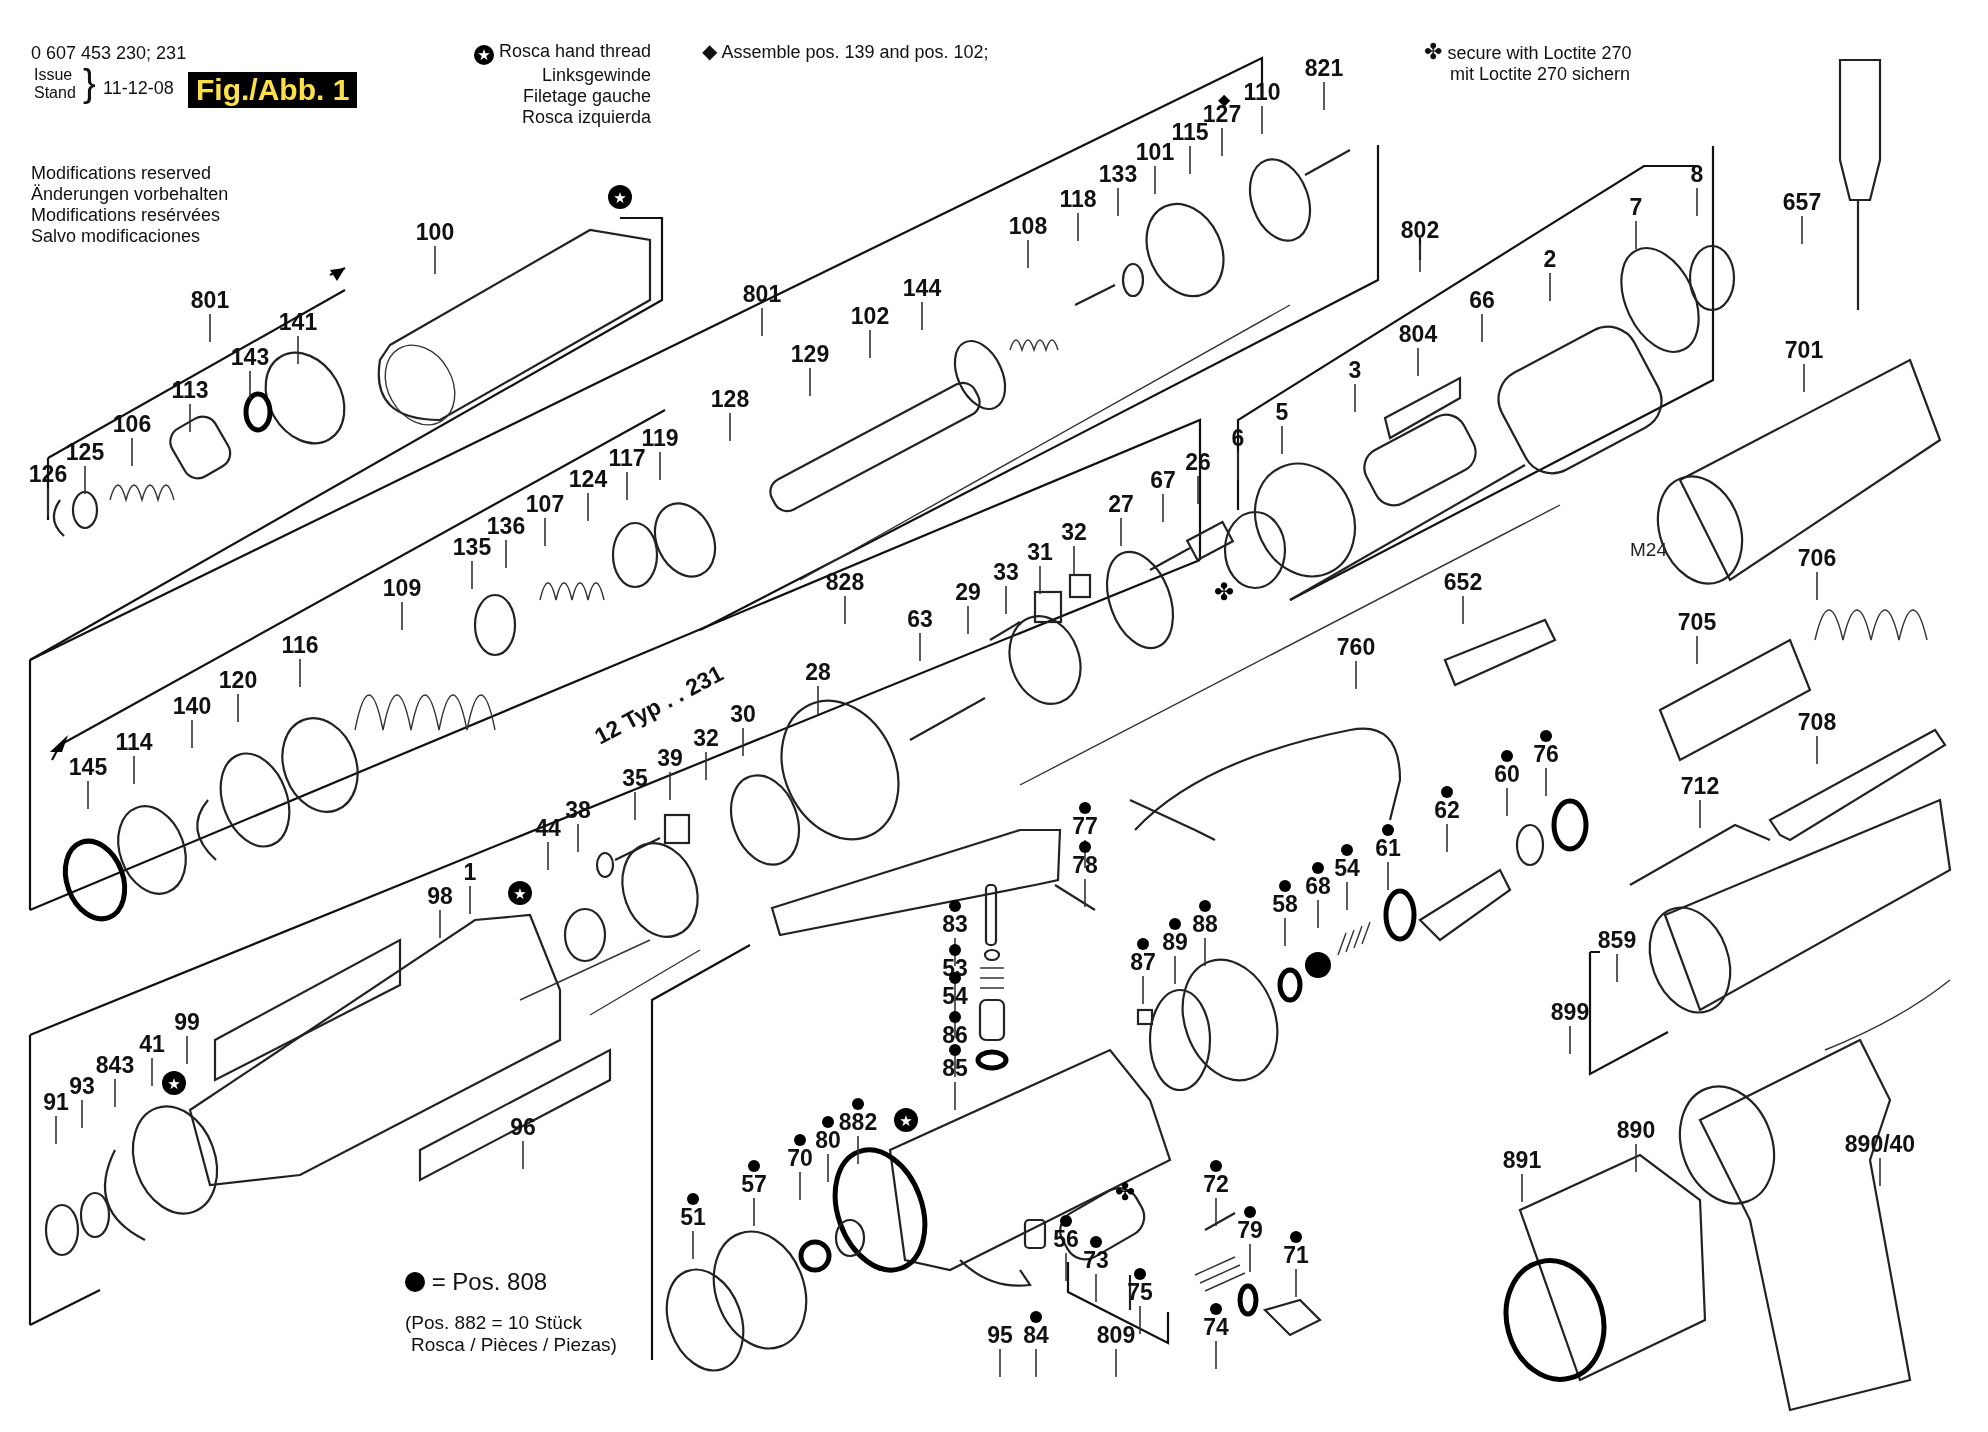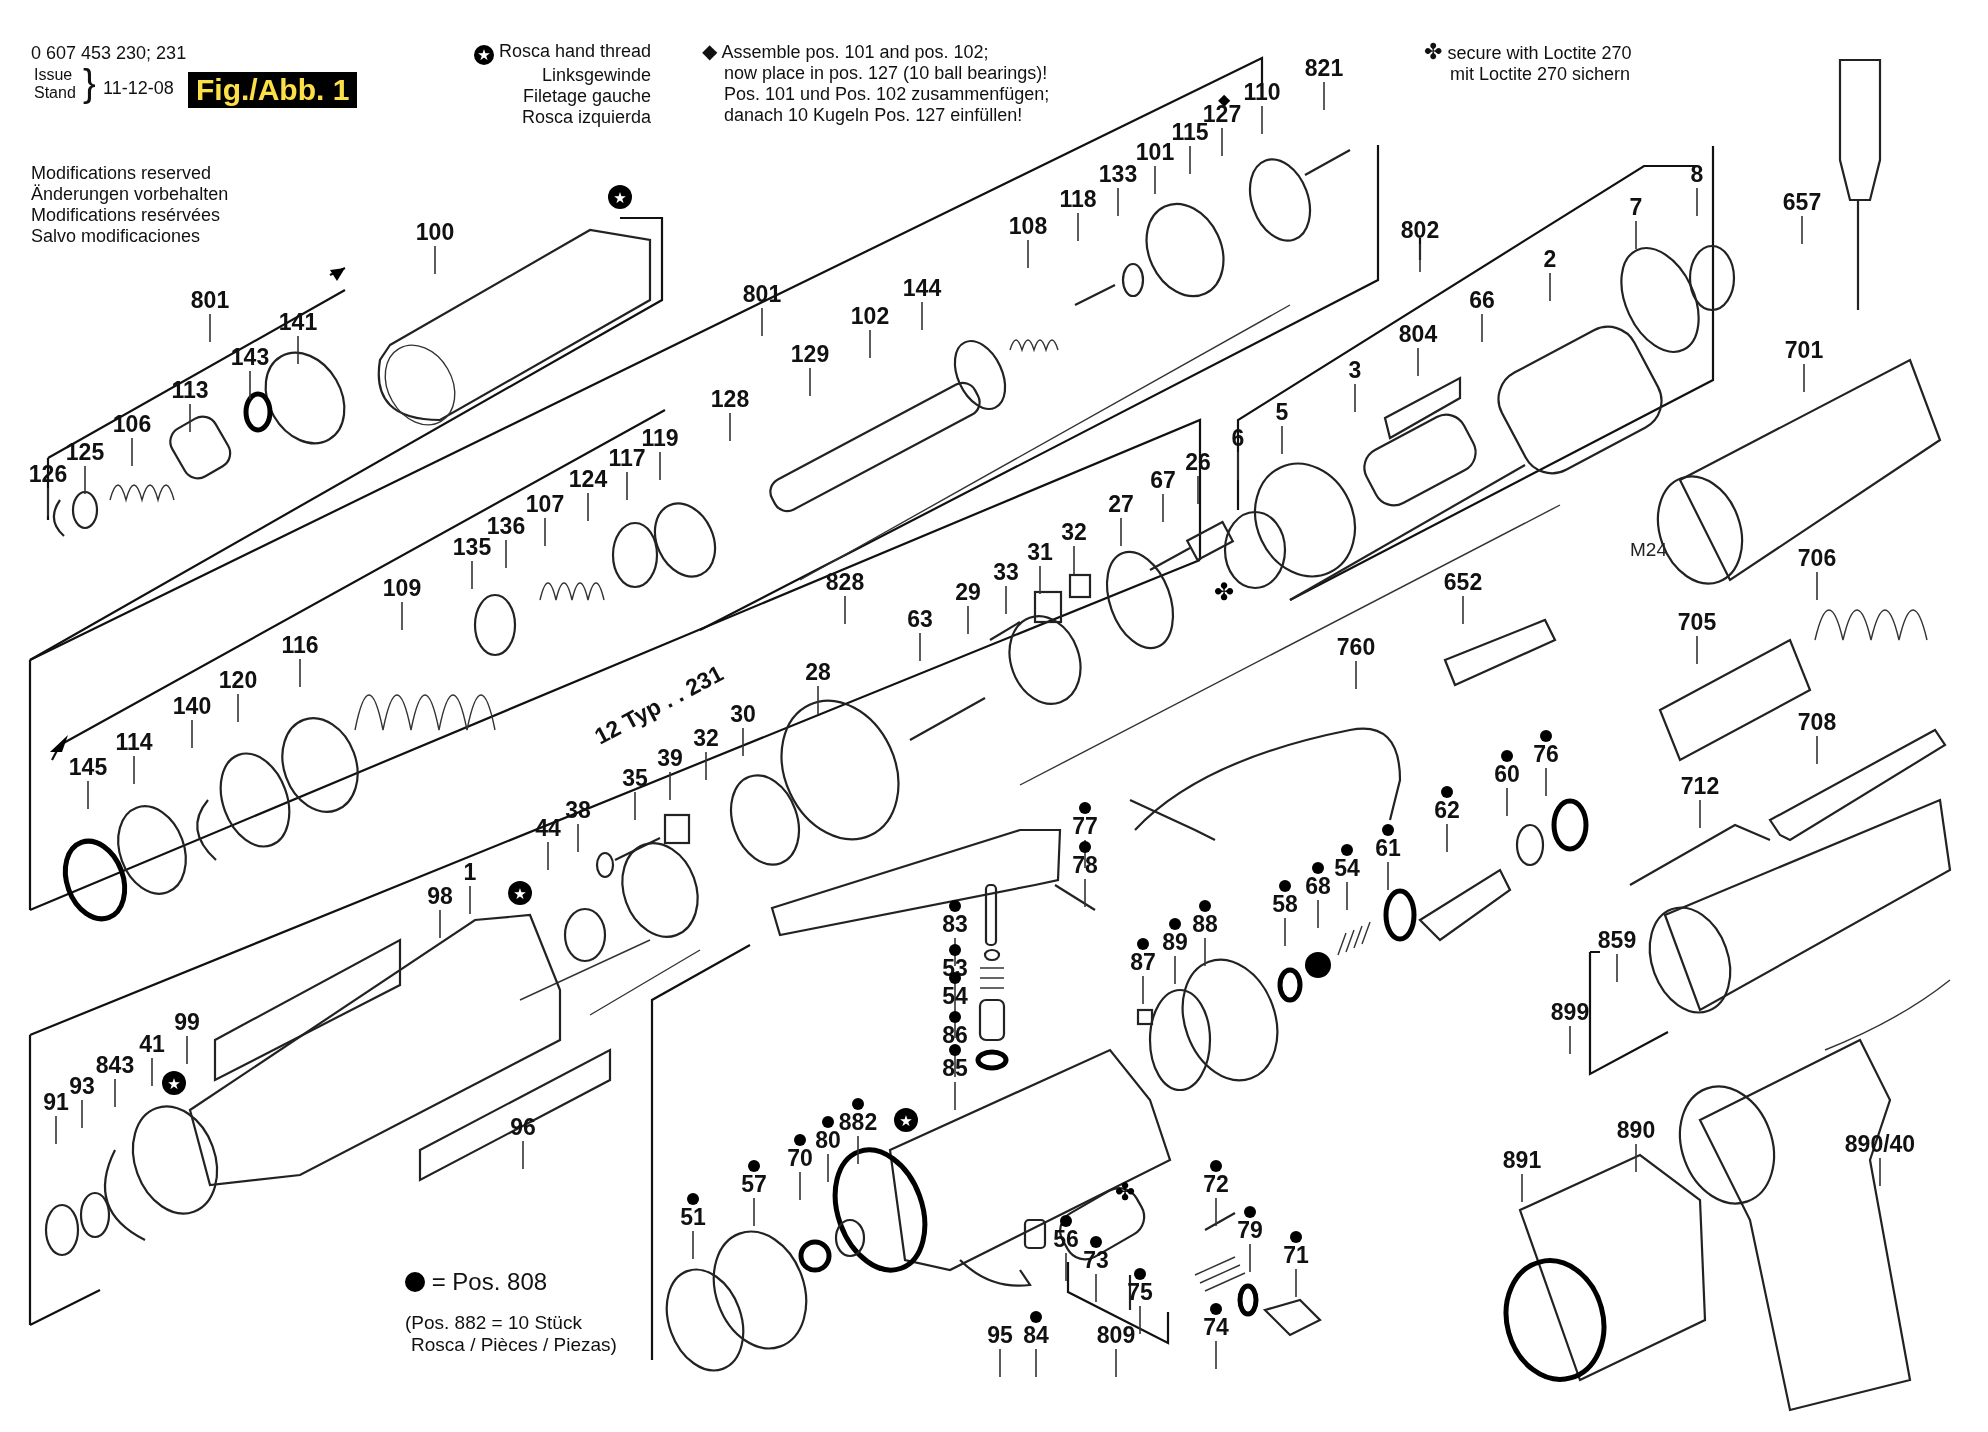--- a/index.html
+++ b/index.html
@@ -41,26 +41,21 @@
   <span>Rosca hand thread</span>
   <div style="padding-left:24px;text-align:right;">
     <div>Linksgewinde</div>
     <div>Filetage gauche</div>
     <div>Rosca izquierda</div>
   </div>
 </div>
 
 <div class="hdr" style="left:702px;top:41px;">
   <span style="font-size:20px;">◆</span>
-  <span>Assemble pos. 101 and pos. 102;</span>
-  <div style="padding-left:22px;">
-    <div>now place in pos. 127 (10 ball bearings)!</div>
-    <div>Pos. 101 und Pos. 102 zusammenfügen;</div>
-    <div>danach 10 Kugeln Pos. 127 einfüllen!</div>
-  </div>
+  <span>Assemble pos. 139 and pos. 102;</span>
 </div>
 
 <div class="hdr" style="left:1424px;top:41px;">
   <span style="font-size:22px;">✤</span>
   <span>secure with Loctite 270</span>
   <div style="padding-left:26px;">mit Loctite 270 sichern</div>
 </div>
 
 <div class="hdr" style="left:405px;top:1268px;font-size:24px;line-height:28px;">
   <span style="display:inline-block;width:20px;height:20px;border-radius:50%;background:#000;vertical-align:-2px;"></span>

